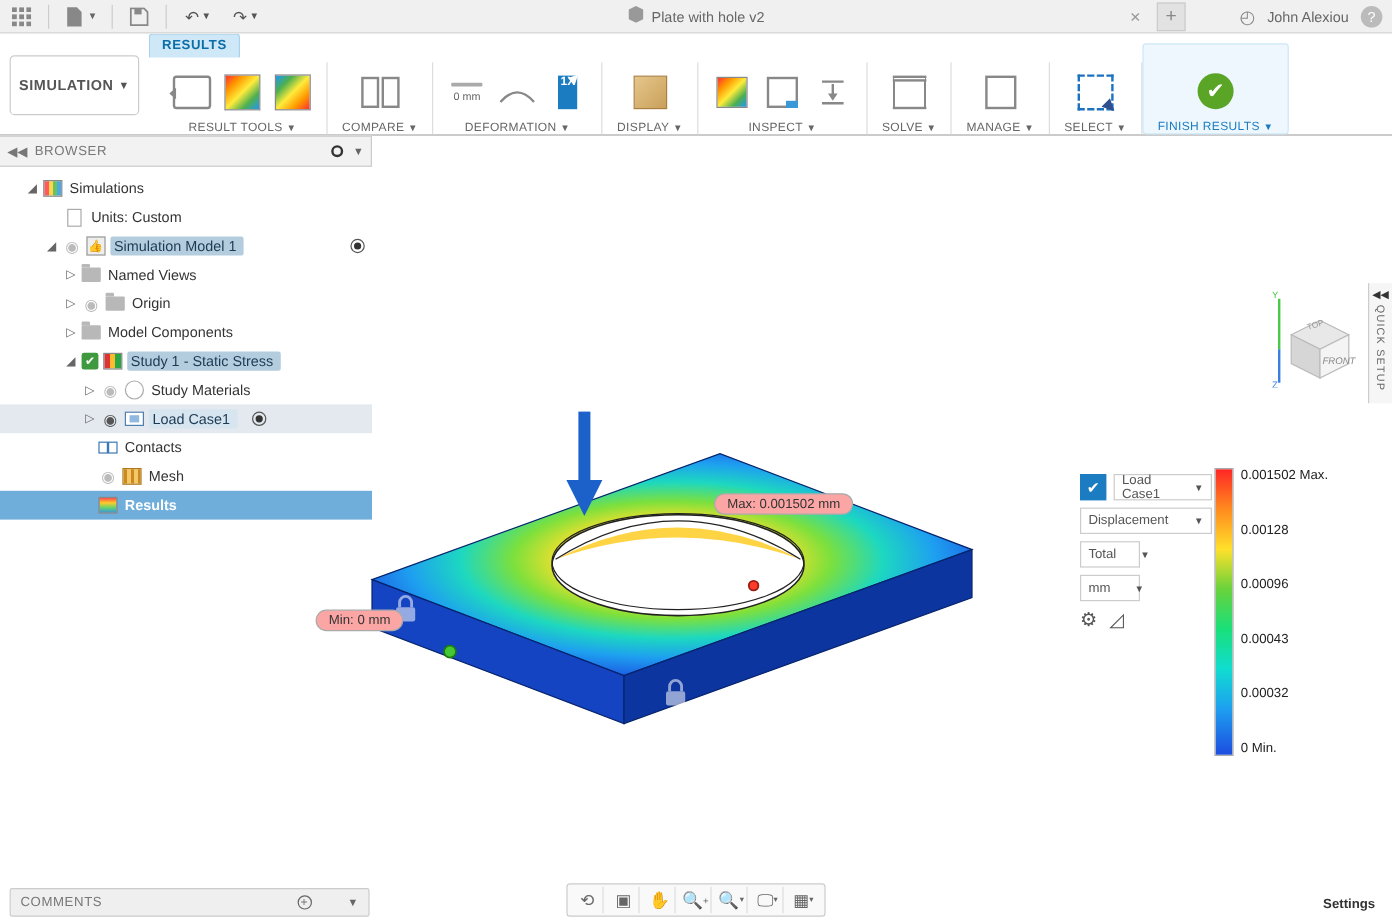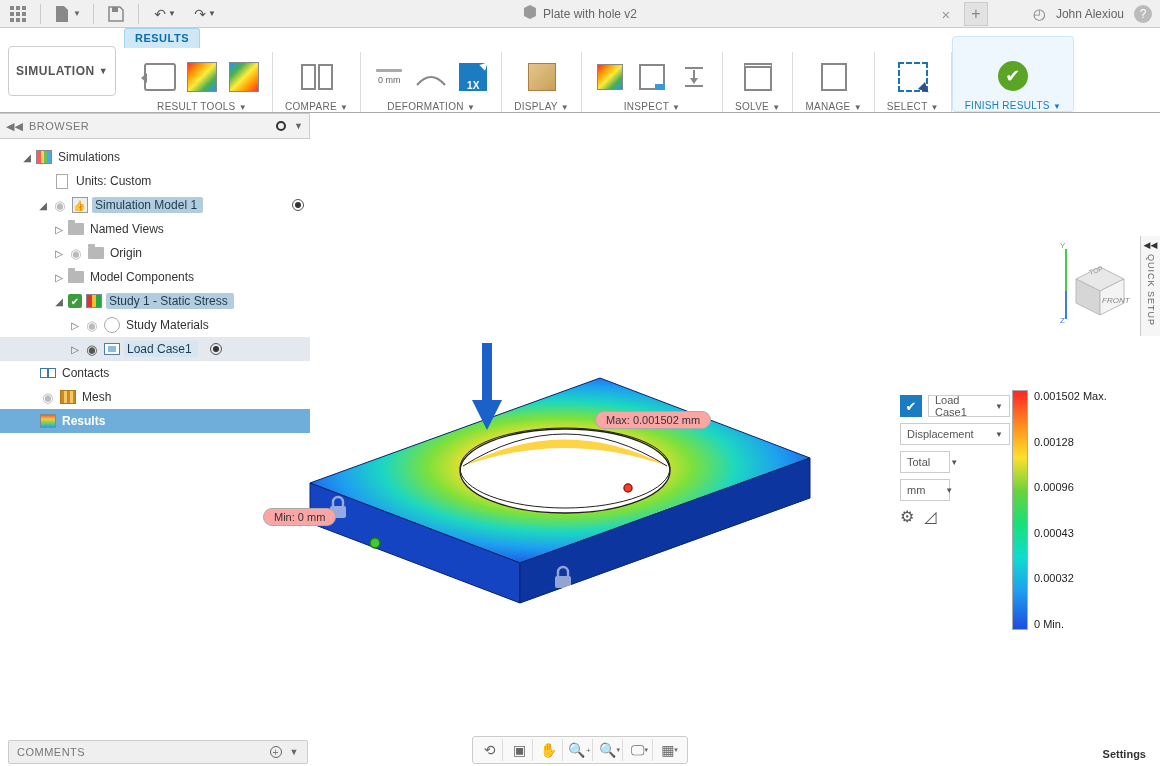--- a/index.html
+++ b/index.html
@@ -51,21 +51,21 @@
 
   
   .browser { position:absolute; top:113px; left:0; width:310px; }
   .browser-hdr { height:26px; background:#f2f2f2; border-top:1px solid #ccc; border-bottom:1px solid #ccc; display:flex; align-items:center; padding:0 6px; border-right:1px solid #ccc;}
   .browser-hdr .push-left { font-size:11px; color:#777; margin-right:6px;}
   .browser-hdr .title { font-size:11px; color:#777; letter-spacing:.5px; flex:1; }
   .browser-hdr .dot { width:10px;height:10px;border:2px solid #333;border-radius:50%; margin-right:8px;}
   .browser-hdr .chev-down{ font-size:9px;color:#666; }
   .tree { padding:6px 0 0 0; }
   .tree-row { display:flex; align-items:center; height:24px; gap:4px; padding-right:6px;}
-  .indent1{padding-left:22px;} .indent2{padding-left:38px;} .indent3{padding-left:54px;} .indent4{padding-left:70px;}.indent5{padding-left:40px;}
+  .indent1{padding-left:22px;} .indent2{padding-left:38px;} .indent3{padding-left:54px;} .indent4{padding-left:70px;}.indent5{padding-left:82px;}
   .tri { width:10px; color:#666; font-size:10px; display:inline-block; text-align:center;}
   .eye { width:16px; color:#bbb; font-size:13px; display:inline-flex;justify-content:center;}
   .eye.dark{color:#555;}
   .node-ic { width:16px;height:16px; display:inline-flex;align-items:center;justify-content:center; }
   .folder-ic{width:16px;height:12px;background:#b8b8b8;border-radius:1px;position:relative;}
   .folder-ic::before{content:'';position:absolute;top:-3px;left:0;width:7px;height:3px;background:#b8b8b8;border-radius:1px 1px 0 0;}
   .doc-ic{width:12px;height:15px;border:1.5px solid #aaa;background:#fff;}
   .sim-ic{width:16px;height:14px;background:linear-gradient(90deg,#ff5b5b 0,#ff5b5b 25%,#ffd54f 25%,#ffd54f 50%,#6ac259 50%,#6ac259 75%,#4aa9e6 75%);border:1px solid #888;}
   .thumb-ic{width:16px;height:16px;background:#eee;border:1px solid #999;display:inline-flex;align-items:center;justify-content:center;font-size:10px;}
   .green-check{width:14px;height:14px;background:#3f9a3f;color:#fff;border-radius:2px;display:inline-flex;align-items:center;justify-content:center;font-size:10px;}
@@ -112,21 +112,21 @@
   .gear-row{display:flex;gap:10px;}
   .gear-ic{font-size:16px;color:#555;}
   .tri-ic{font-size:16px;color:#555;}
 
   
   .colorbar-wrap{position:absolute; right:18px; top:390px; width:130px; height:245px; display:flex;}
   .colorbar{width:16px;height:240px;background:linear-gradient(#ff2626 0%,#ff8a1e 14%,#ffe02b 28%,#69d23c 42%,#19e07a 56%,#10dcd0 70%,#1e9ff0 84%,#1c4de0 100%);border:1px solid #aaa;}
   .cb-ticks{display:flex;flex-direction:column;justify-content:space-between;padding-left:6px;font-size:11px;color:#222;height:240px;}
 
   
-  .comments-bar{position:absolute; left:8px; bottom:2px; height:24px; width:300px; background:#efefef;border:1px solid #ccc;border-radius:2px;display:flex;align-items:center;padding:0 8px;color:#777;font-size:11px;letter-spacing:.5px;}
+  .comments-bar{position:absolute; left:8px; bottom:2px; height:24px; width:300px; background:#efefef;border:1px solid #ccc;border-radius:2px;display:flex;align-items:center;padding:0 8px;color:#777;font-size:11px;letter-spacing:.5px;gap:22px;}
   .comments-bar .plus{margin-left:auto;width:12px;height:12px;border:1.5px solid #666;border-radius:50%;display:inline-flex;align-items:center;justify-content:center;font-size:10px;margin-right:8px;}
 
   
   .navbar { position:absolute; bottom:2px; left:50%; transform:translateX(-50%); display:flex; gap:4px; border:1px solid #ccc; border-radius:3px; padding:2px 4px; background:#f9f9f9;}
   .nav-ic { width:26px;height:22px;display:flex;align-items:center;justify-content:center;color:#666;font-size:14px;border-right:1px solid transparent;}
   .nav-ic.sep{border-right:1px solid #ddd;}
   .settings-link{position:absolute;right:14px;bottom:6px;font-size:11px;color:#333;font-weight:bold;}
 </style>
 </head>
 <body>
@@ -224,21 +224,21 @@
         <div class="ic" style="flex-direction:column;font-size:9px;color:#666;">
           <div style="width:26px;height:3px;background:#aaa;border-radius:1px;"></div>
           <span style="margin-top:3px;">0 mm</span>
         </div>
         <div class="ic">
           <svg width="30" height="20" viewBox="0 0 30 20">
               <path d="M1 18 Q15 2 29 18" fill="none" stroke="#888" stroke-width="2"></path>
             </svg>
         </div>
         <div class="ic">
-          <div style="width:28px;height:28px;background:#1b7cc1;color:#fff;font-size:10px;font-weight:bold;display:flex;align-items:flex-end;justify-content:center;position:relative;">
+          <div style="width:16px;height:28px;background:#1b7cc1;color:#fff;font-size:10px;font-weight:bold;display:flex;align-items:flex-start;justify-content:center;position:relative;">
             <span>1X</span>
             <div style="position:absolute;top:-2px;right:-2px;width:0;height:0;border-left:8px solid #fff;border-top:4px solid transparent;border-bottom:4px solid transparent;transform:rotate(-45deg);"></div>
           </div>
         </div>
       </div>
       <div class="grp-label"><span>DEFORMATION</span> <span class="arr">▼</span></div>
     </div>
     <div class="grp-sep"></div>
     <div class="grp">
       <div class="icons">

